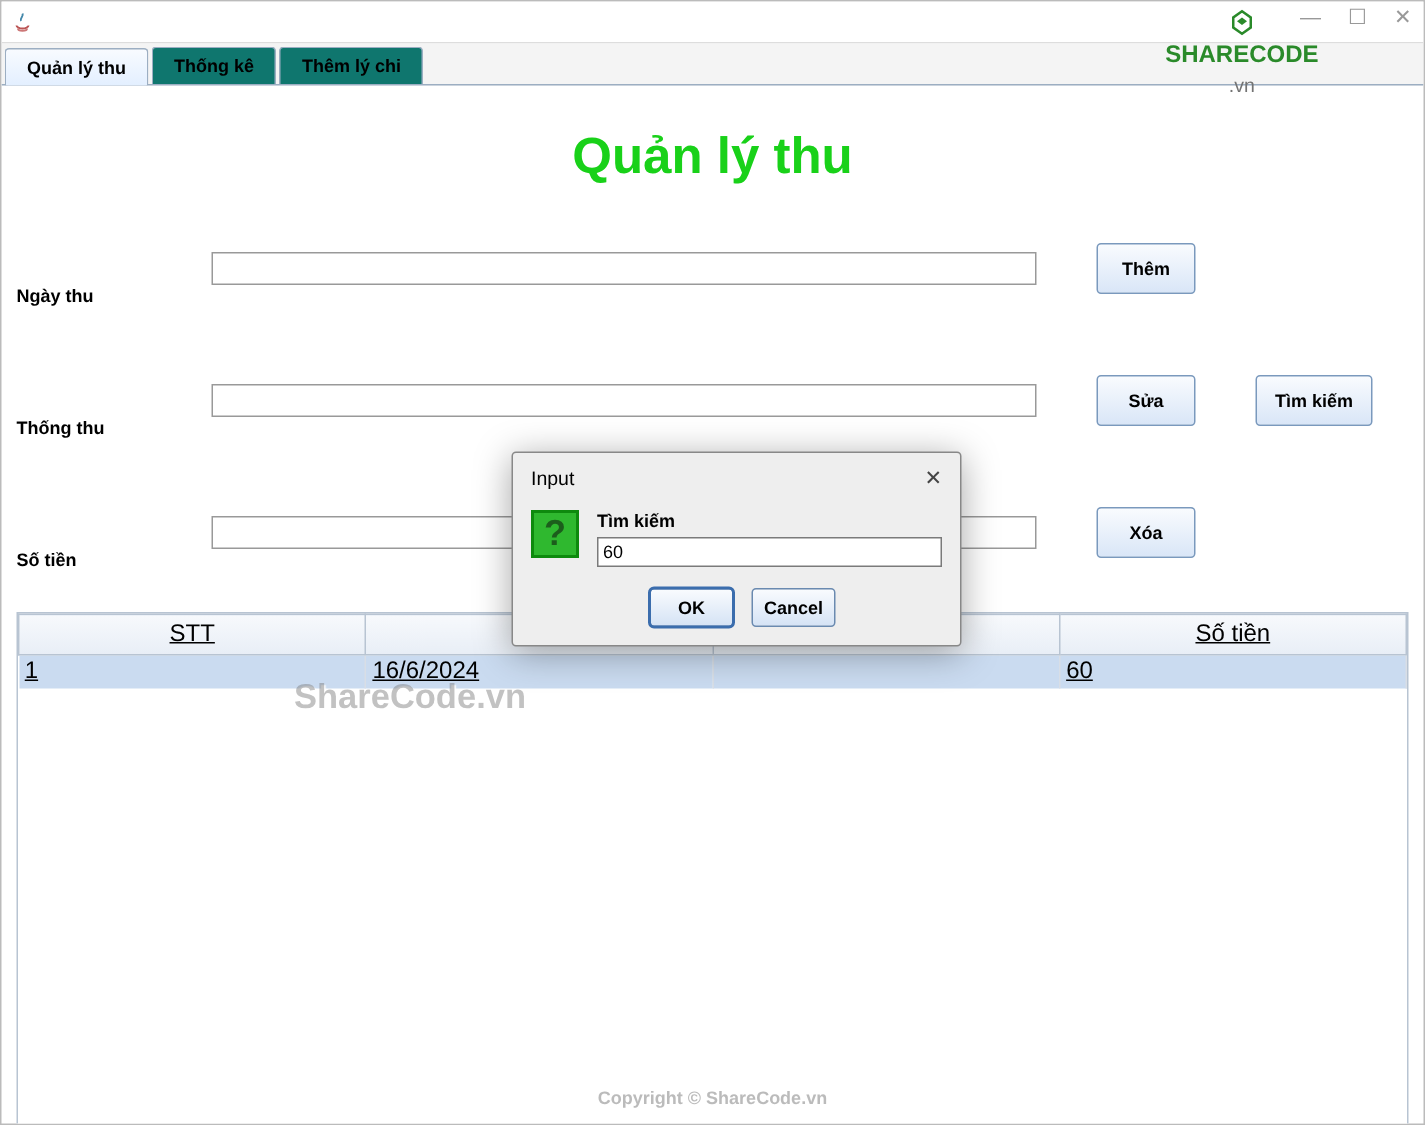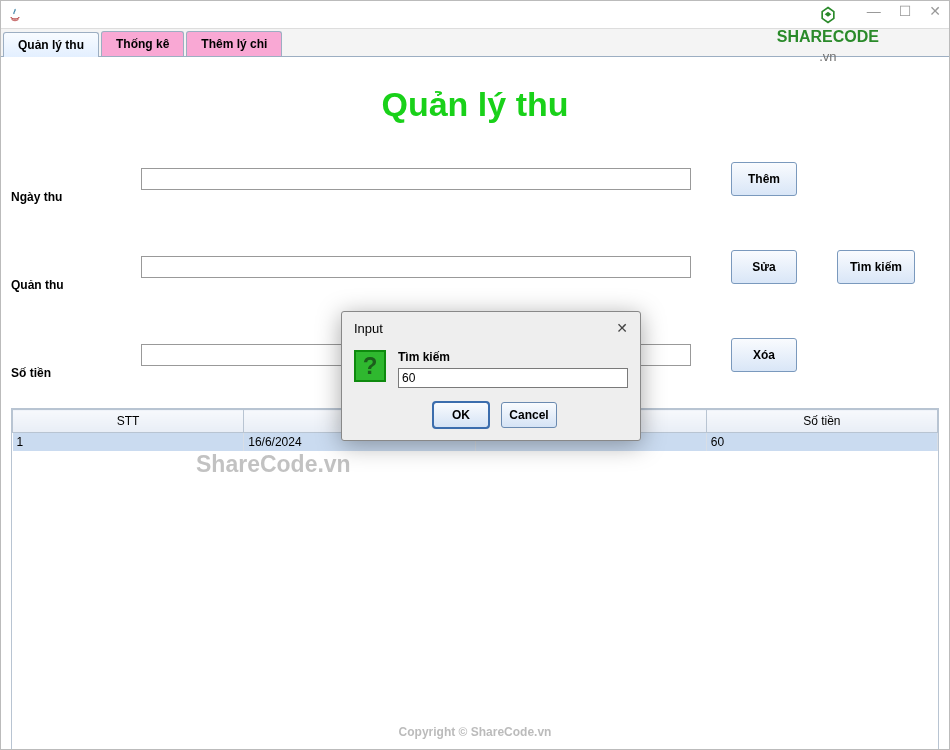--- a/index.html
+++ b/index.html
@@ -48,21 +48,21 @@
     display: flex;
     border-bottom: 1px solid #9caec2;
     padding: 2px 2px 0 2px;
     background:#f4f4f4;
   }
   .tab {
     padding: 5px 14px;
     border: 1px solid #9caec2;
     border-bottom: none;
     margin-right: 2px;
-    background: #f9a8d4;
+    background: #0f766e;
     border-radius: 3px 3px 0 0;
     font-weight: bold;
     font-size: 12px;
     cursor: pointer;
   }
   .tab.active {
     background: linear-gradient(#f8fbff,#e3efff);
     color:#000;
     position: relative;
     top: 1px;
@@ -113,21 +113,22 @@
     cursor: pointer;
   }
   .table-wrap {
     border:1px solid #b8c4d2;
     background:#fff;
     margin-top: -10px;
   }
   table {
     width: 100%;
     border-collapse: collapse;
-    font-size: 12px;
+    font-size: 16px;
+    text-decoration: underline;
   }
   th {
     background: linear-gradient(#f7f9fc,#e8eef6);
     border: 1px solid #b8c4d2;
     padding: 4px;
     font-weight: normal;
   }
   td {
     border-right: 1px solid #d8dee6;
     padding: 2px 4px;
@@ -156,21 +157,21 @@
     color: rgba(120,120,120,0.5);
     text-shadow: 1px 1px 1px #fff;
   }
   
   .dialog-backdrop {
     position: absolute;
     top: 0; left: 0; right: 0; bottom: 0;
   }
   .dialog {
     position: absolute;
-    left: 340px; top: 310px;
+    left: 340px; top: 300px;
     width: 300px;
     background: #eeeeee;
     border: 1px solid #888;
     box-shadow: 0 4px 24px rgba(0,0,0,0.35);
     border-radius: 3px;
   }
   .dialog-title {
     padding: 8px 12px;
     font-size: 13px;
     display: flex;
@@ -269,21 +270,21 @@
 
   <div class="form-row">
     <label>Ngày thu</label>
     <input class="text" type="text" value="" style="">
     <div class="btncol">
       <button class="action">Thêm</button>
     </div>
   </div>
 
   <div class="form-row">
-    <label>Quản thu</label>
+    <label>Thống thu</label>
     <input class="text" type="text" value="" style="">
     <div class="btncol">
       <button class="action">Sửa</button>
       <button class="action" style="min-width:78px;">Tìm kiếm</button>
     </div>
   </div>
 
   <div class="form-row">
     <label>Số tiền</label>
     <input class="text" type="text" value="" style="">

